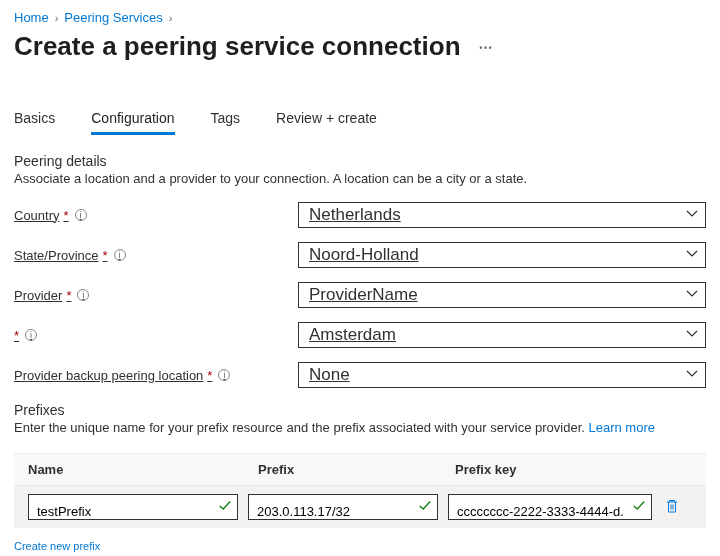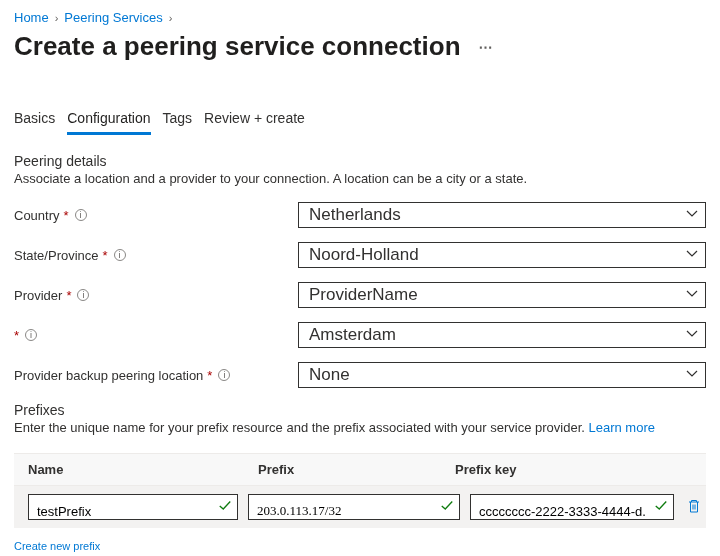--- a/index.html
+++ b/index.html
@@ -9,26 +9,26 @@
     color: #323130;
     background: #fff;
     width: 720px;
     padding: 10px 14px;
   }
   .breadcrumb { display: flex; align-items: center; gap: 6px; margin-bottom: 6px; font-size: 13px; }
   .breadcrumb a { color: #0078d4; text-decoration: none; cursor: pointer; }
   .breadcrumb .chevron { color: #605e5c; font-size: 11px; }
   h1 { font-size: 26px; font-weight: 600; color: #201f1e; margin-bottom: 0; display:flex; align-items:center; gap:12px;}
   .more-dots { color:#605e5c; font-size:14px; letter-spacing:2px; cursor:pointer; padding-left:6px;}
-  .tabs { display: flex; gap: 12px; border-bottom: none; margin-top: 42px; margin-bottom: 18px; }
+  .tabs { display: flex; gap: 36px; border-bottom: none; margin-top: 42px; margin-bottom: 18px; }
   .tab { padding: 6px 0; font-size: 14px; color: #323130; cursor: pointer; border-bottom: 3px solid transparent; }
   .tab.active { border-bottom: 3px solid #0078d4; font-weight: 400; color:#201f1e; }
   .section-title { font-size: 14px; color: #323130; margin-bottom: 2px; margin-top: 4px; }
   .section-sub { font-size: 13px; color: #323130; margin-bottom: 16px; }
-  .form-row { display: flex; margin-bottom: 14px; }
+  .form-row { display: flex; margin-bottom: 14px; text-decoration: underline; }
   .form-label { width: 284px; font-size: 13px; color: #323130; display:flex; align-items:center; gap:4px; }
   .req { color: #a80000; }
   .info-icon { width:12px; height:12px; border:1px solid #8a8886; border-radius:50%; display:inline-flex; align-items:center; justify-content:center; font-size:9px; color:#605e5c; cursor:pointer; margin-left:2px;}
   .select-wrap { position: relative; flex: 1; }
   .select-input {
     width: 100%; height: 26px; border: 1px solid #323130; padding: 0 28px 0 10px;
     font-size: 17px; color: #323130; background: #fff; cursor: pointer;
     display: flex; align-items: center;
   }
   .select-caret { position: absolute; right: 8px; top: 50%; transform: translateY(-50%); pointer-events: none; }
@@ -38,21 +38,21 @@
   .table-header { display:flex; background:#f8f8f8; border-top:1px solid #edebe9; border-bottom:1px solid #edebe9; padding:8px 14px; font-weight:600; font-size:13px; margin-top:18px;}
   .col-name { width: 230px; }
   .col-prefix { width: 197px; }
   .col-key { flex:1; }
   .table-row { display:flex; align-items:center; padding:8px 14px; background:#f3f2f1; gap:10px;}
   .cell-input-wrap { position:relative; }
   .cell-input {
     height:26px; border:1px solid #323130; padding:8px 26px 0 8px; font-size:13px; background:#fff; width:100%;
   }
   .cell-input.name { width:210px; }
-  .cell-input.prefix { width:212px;font-family:Liberation Serif, serif; }
+  .cell-input.prefix { width:190px; }
   .cell-input.key { width:204px; }
   .check-icon { position:absolute; right:6px; top:50%; transform:translateY(-50%); color:#107c10; }
   .check-icon svg { width:14px; height:14px; }
   .delete-btn { color:#0078d4; cursor:pointer; margin-left:2px; }
   .delete-btn svg { width:16px; height:16px; }
   .create-link { display:inline-block; margin-top:12px; font-size:11px; margin-left:0px; }
 </style>
 </head>
 <body>
 

